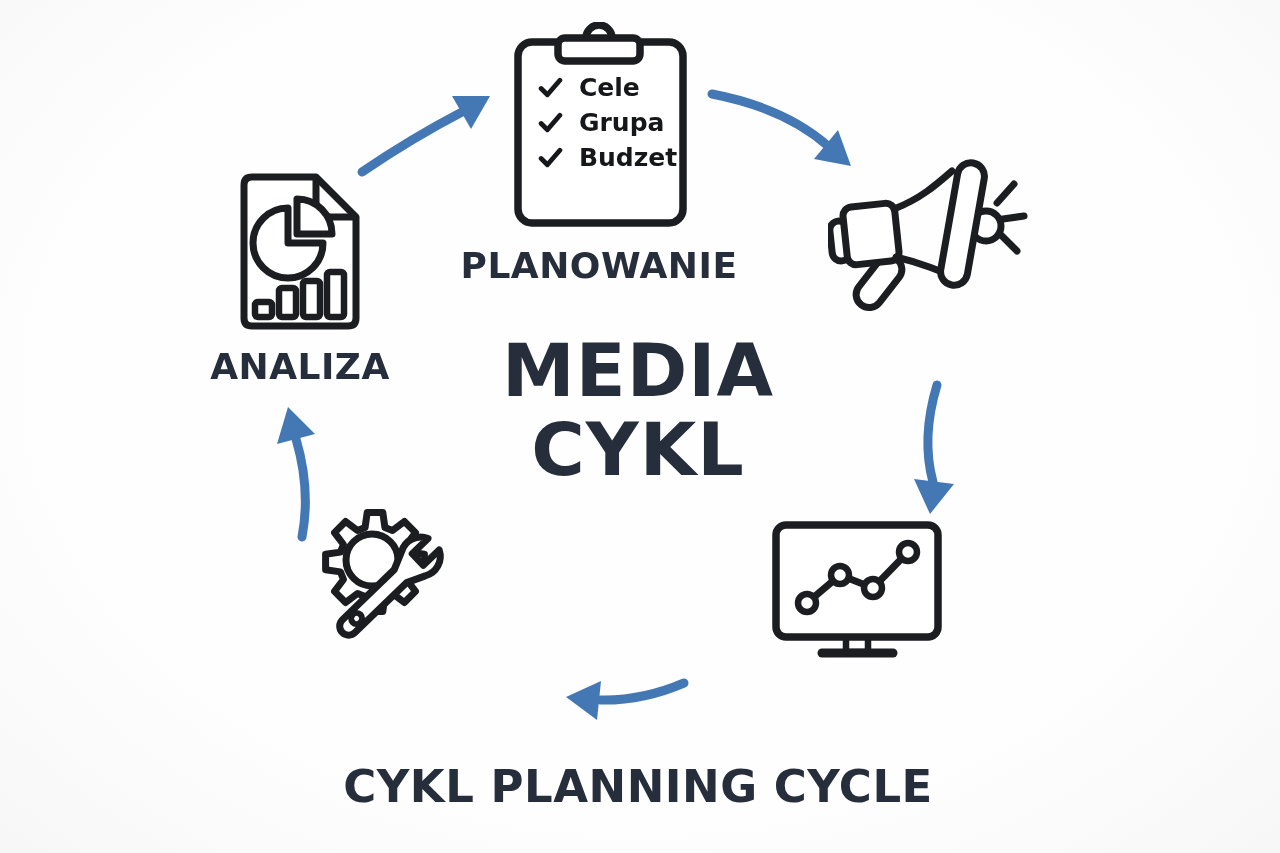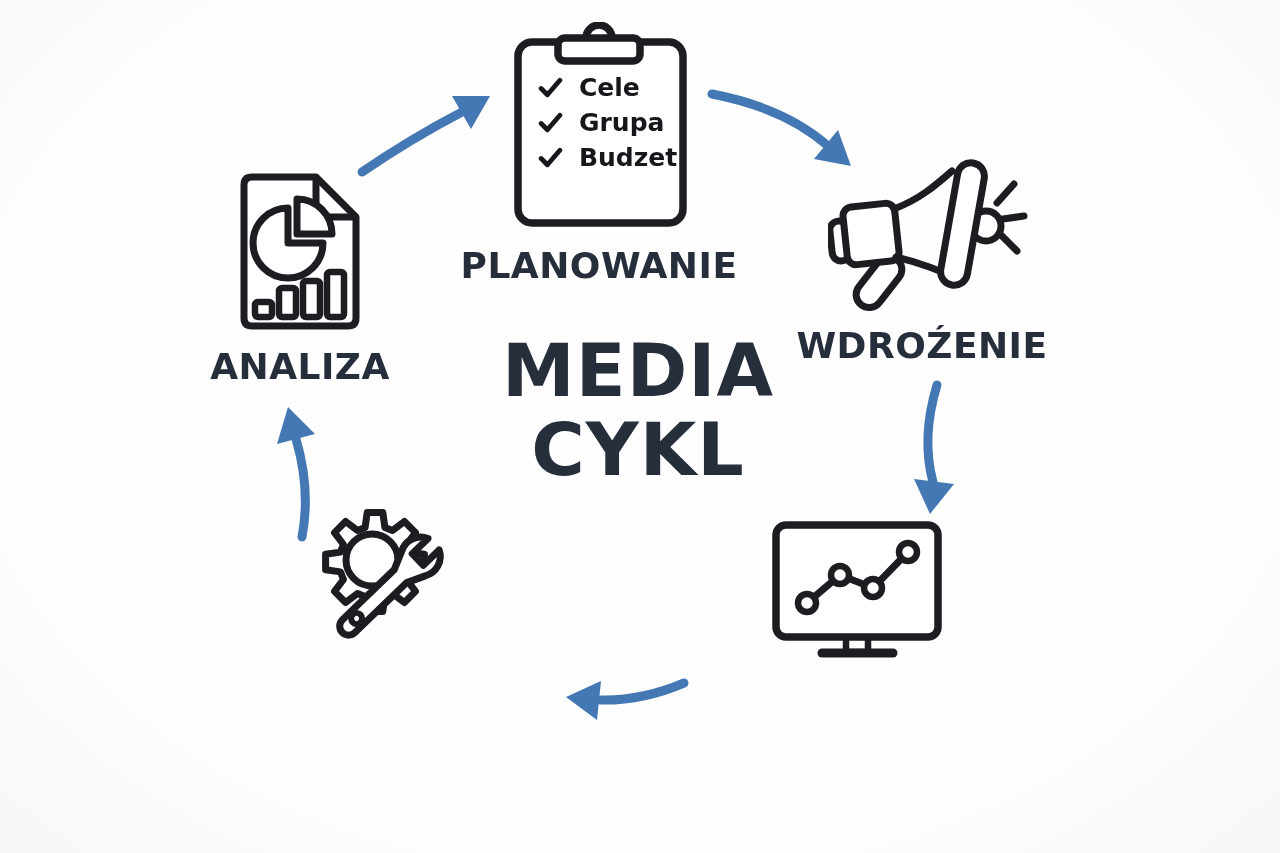--- a/index.html
+++ b/index.html
@@ -122,21 +122,20 @@
     <rect x="17" y="52" width="52" height="58" rx="9" fill="#ffffff" transform="rotate(-6 43 81)"></rect>
     <path d="M 66 56 C 92 46 108 32 124 18"></path>
     <path d="M 68 104 C 94 110 112 118 130 126"></path>
     <circle cx="158" cy="73" r="15"></circle>
     <rect x="121" y="9" width="27" height="124" rx="13.5" fill="#ffffff" transform="rotate(10 134.5 71)"></rect>
     <path d="M 169 50 L 186 31"></path>
     <path d="M 175 66 L 196 63"></path>
     <path d="M 174 83 L 189 98"></path>
   </svg>
 
-  <div class="stage-label" style="left:922px;top:325px">WDROŹENIE</div>
 
   <svg class="abs" style="left:770px;top:518px" width="175" height="145" viewBox="0 0 175 145" stroke="#1b1d21" fill="none" stroke-linecap="round" stroke-linejoin="round">
     <rect x="76" y="116" width="22" height="18" stroke-width="6.5" fill="#ffffff"></rect>
     <rect x="6" y="7" width="162" height="112" rx="10" stroke-width="7.5" fill="#ffffff"></rect>
     <polyline points="37,85 70,57 103,70 138,34" stroke-width="7"></polyline>
     <circle cx="37" cy="85" r="9" stroke-width="6.5" fill="#ffffff"></circle>
     <circle cx="70" cy="57" r="9" stroke-width="6.5" fill="#ffffff"></circle>
     <circle cx="103" cy="70" r="9" stroke-width="6.5" fill="#ffffff"></circle>
     <circle cx="138" cy="34" r="9" stroke-width="6.5" fill="#ffffff"></circle>
     <line x1="52" y1="135" x2="123" y2="135" stroke-width="9"></line>
@@ -164,14 +163,15 @@
     <rect x="95" y="104" width="17" height="45" rx="3" stroke-width="6.5" fill="#ffffff"></rect>
   </svg>
 
   <div class="stage-label" style="left:300px;top:346px">ANALIZA</div>
 
   <div class="center-title" style="left:617px;top:332px">
     <div>MEDIA</div>
     <div>CYKL</div>
   </div>
 
+  <div class="subtitle" style="left:638px;top:760px">CYKL PLANNING CYCLE</div>
 
 </div>
 
 </body></html>

